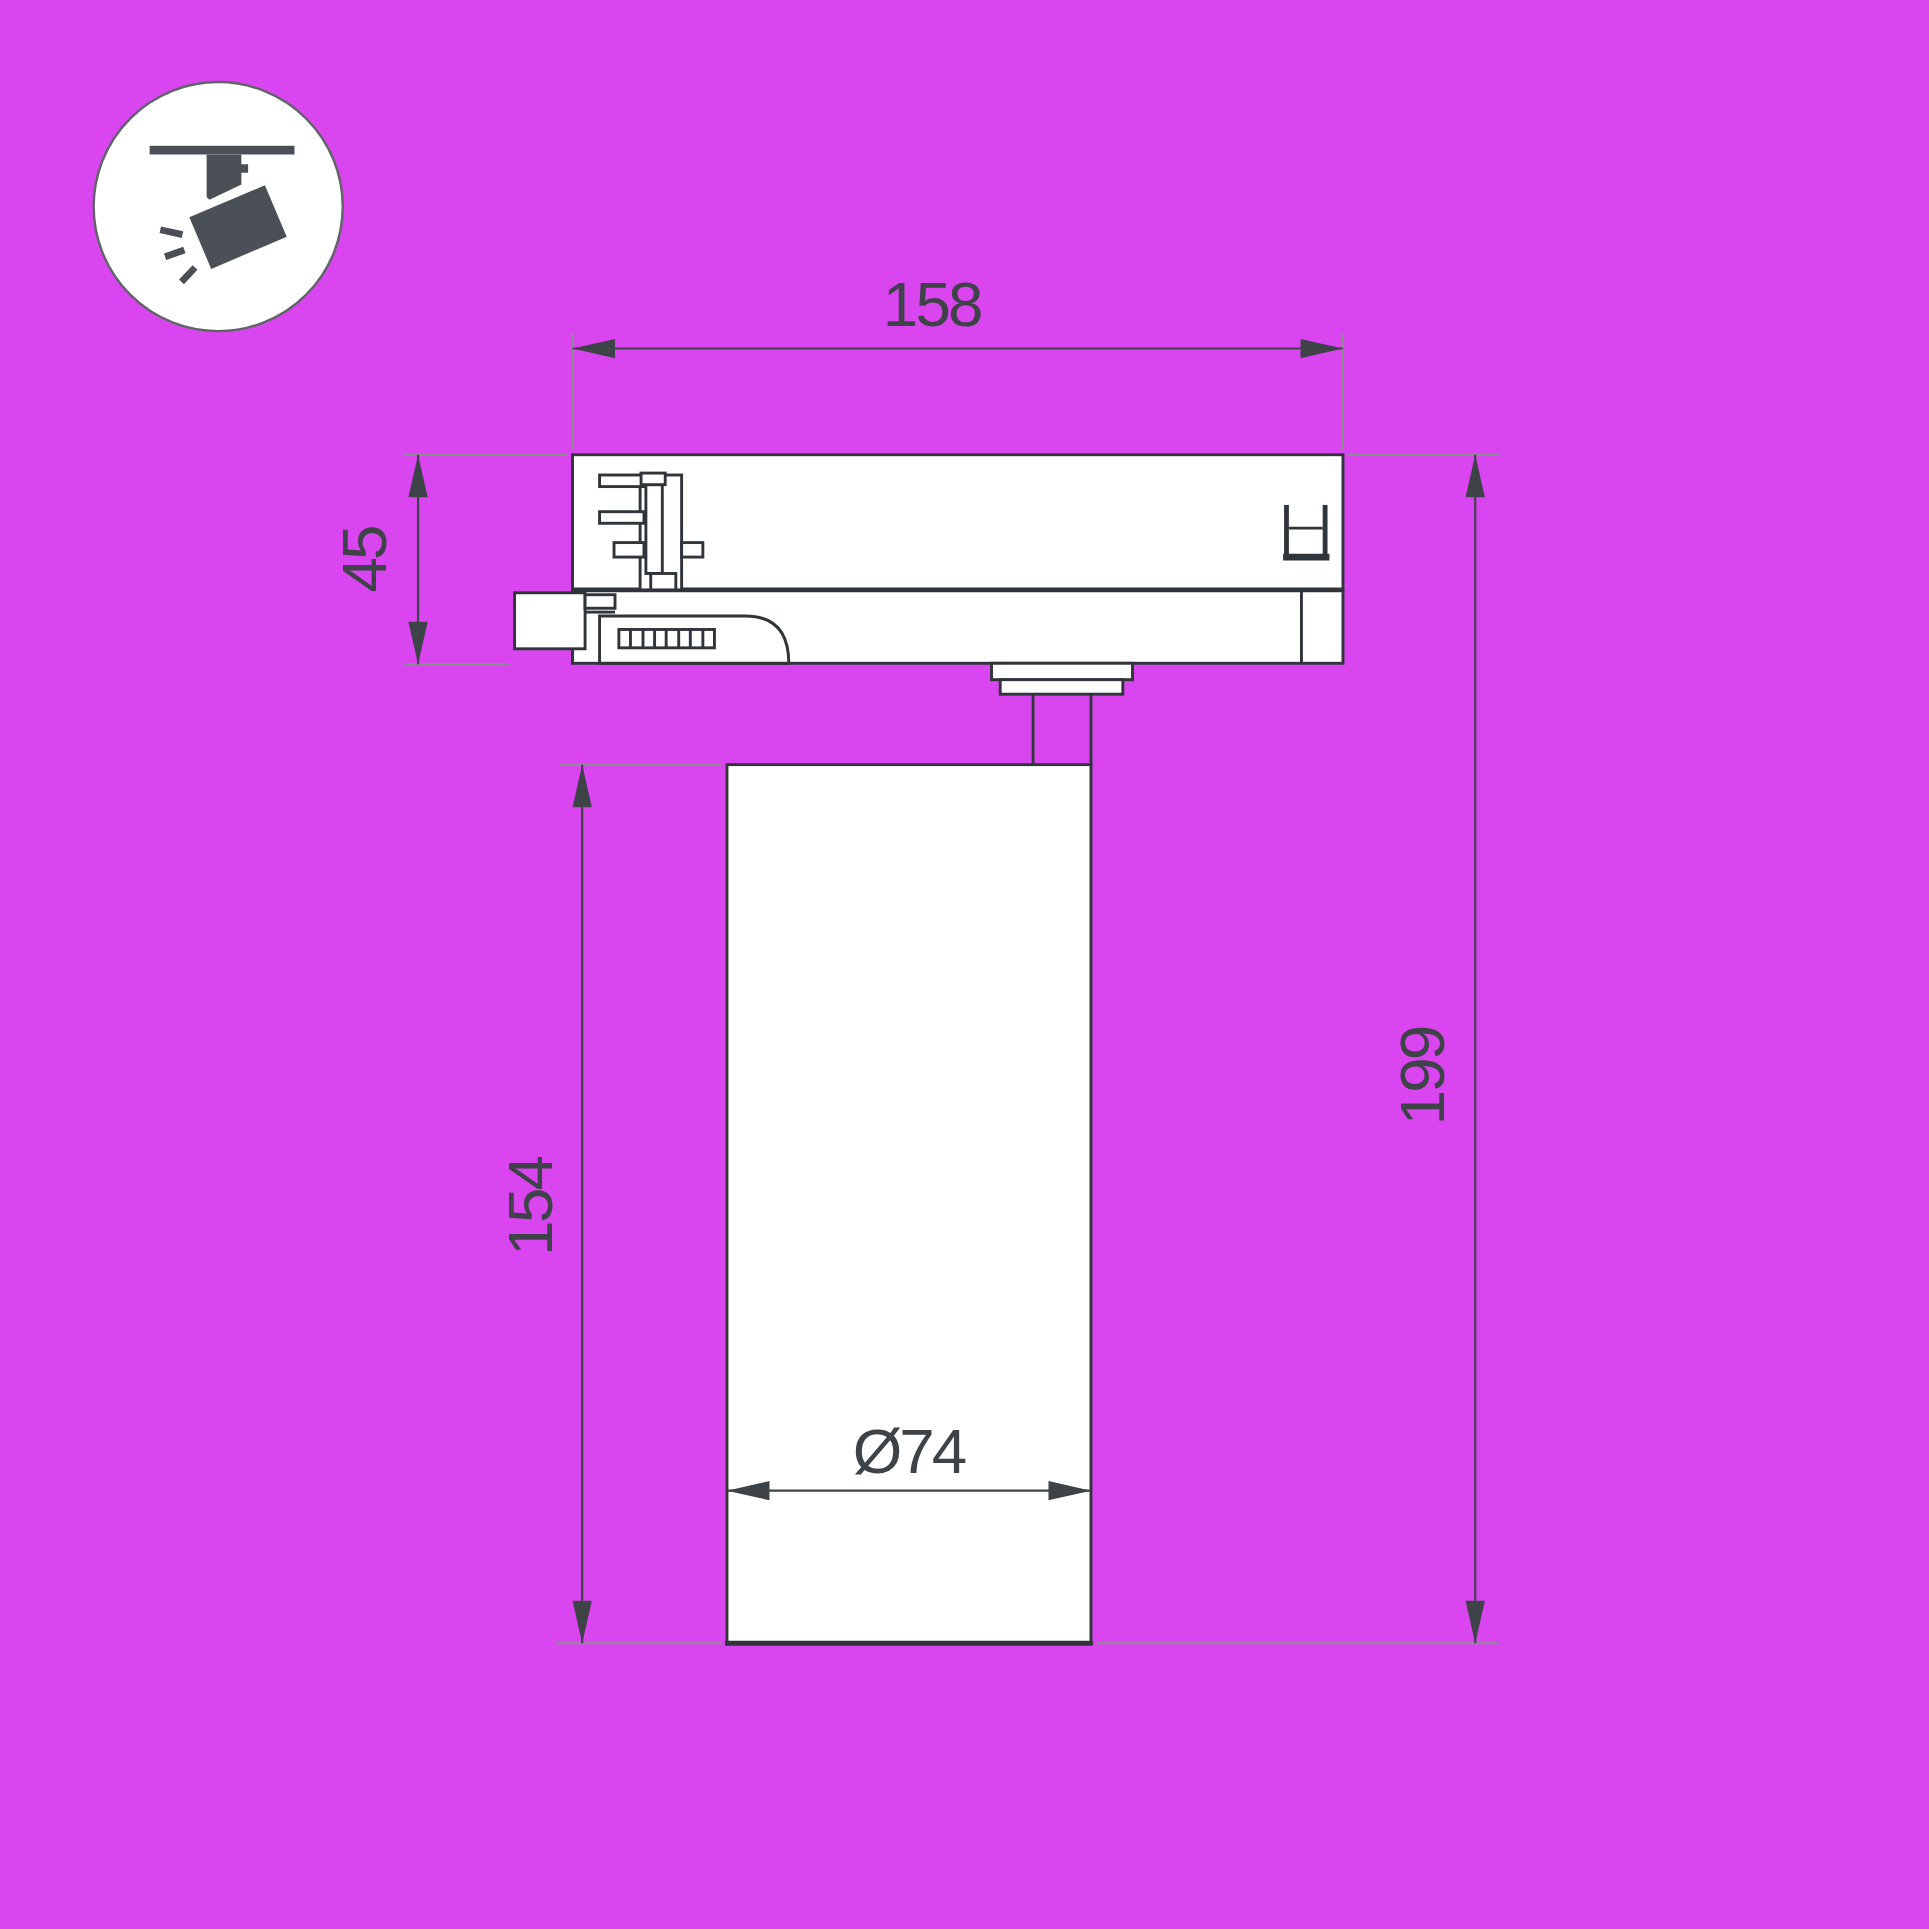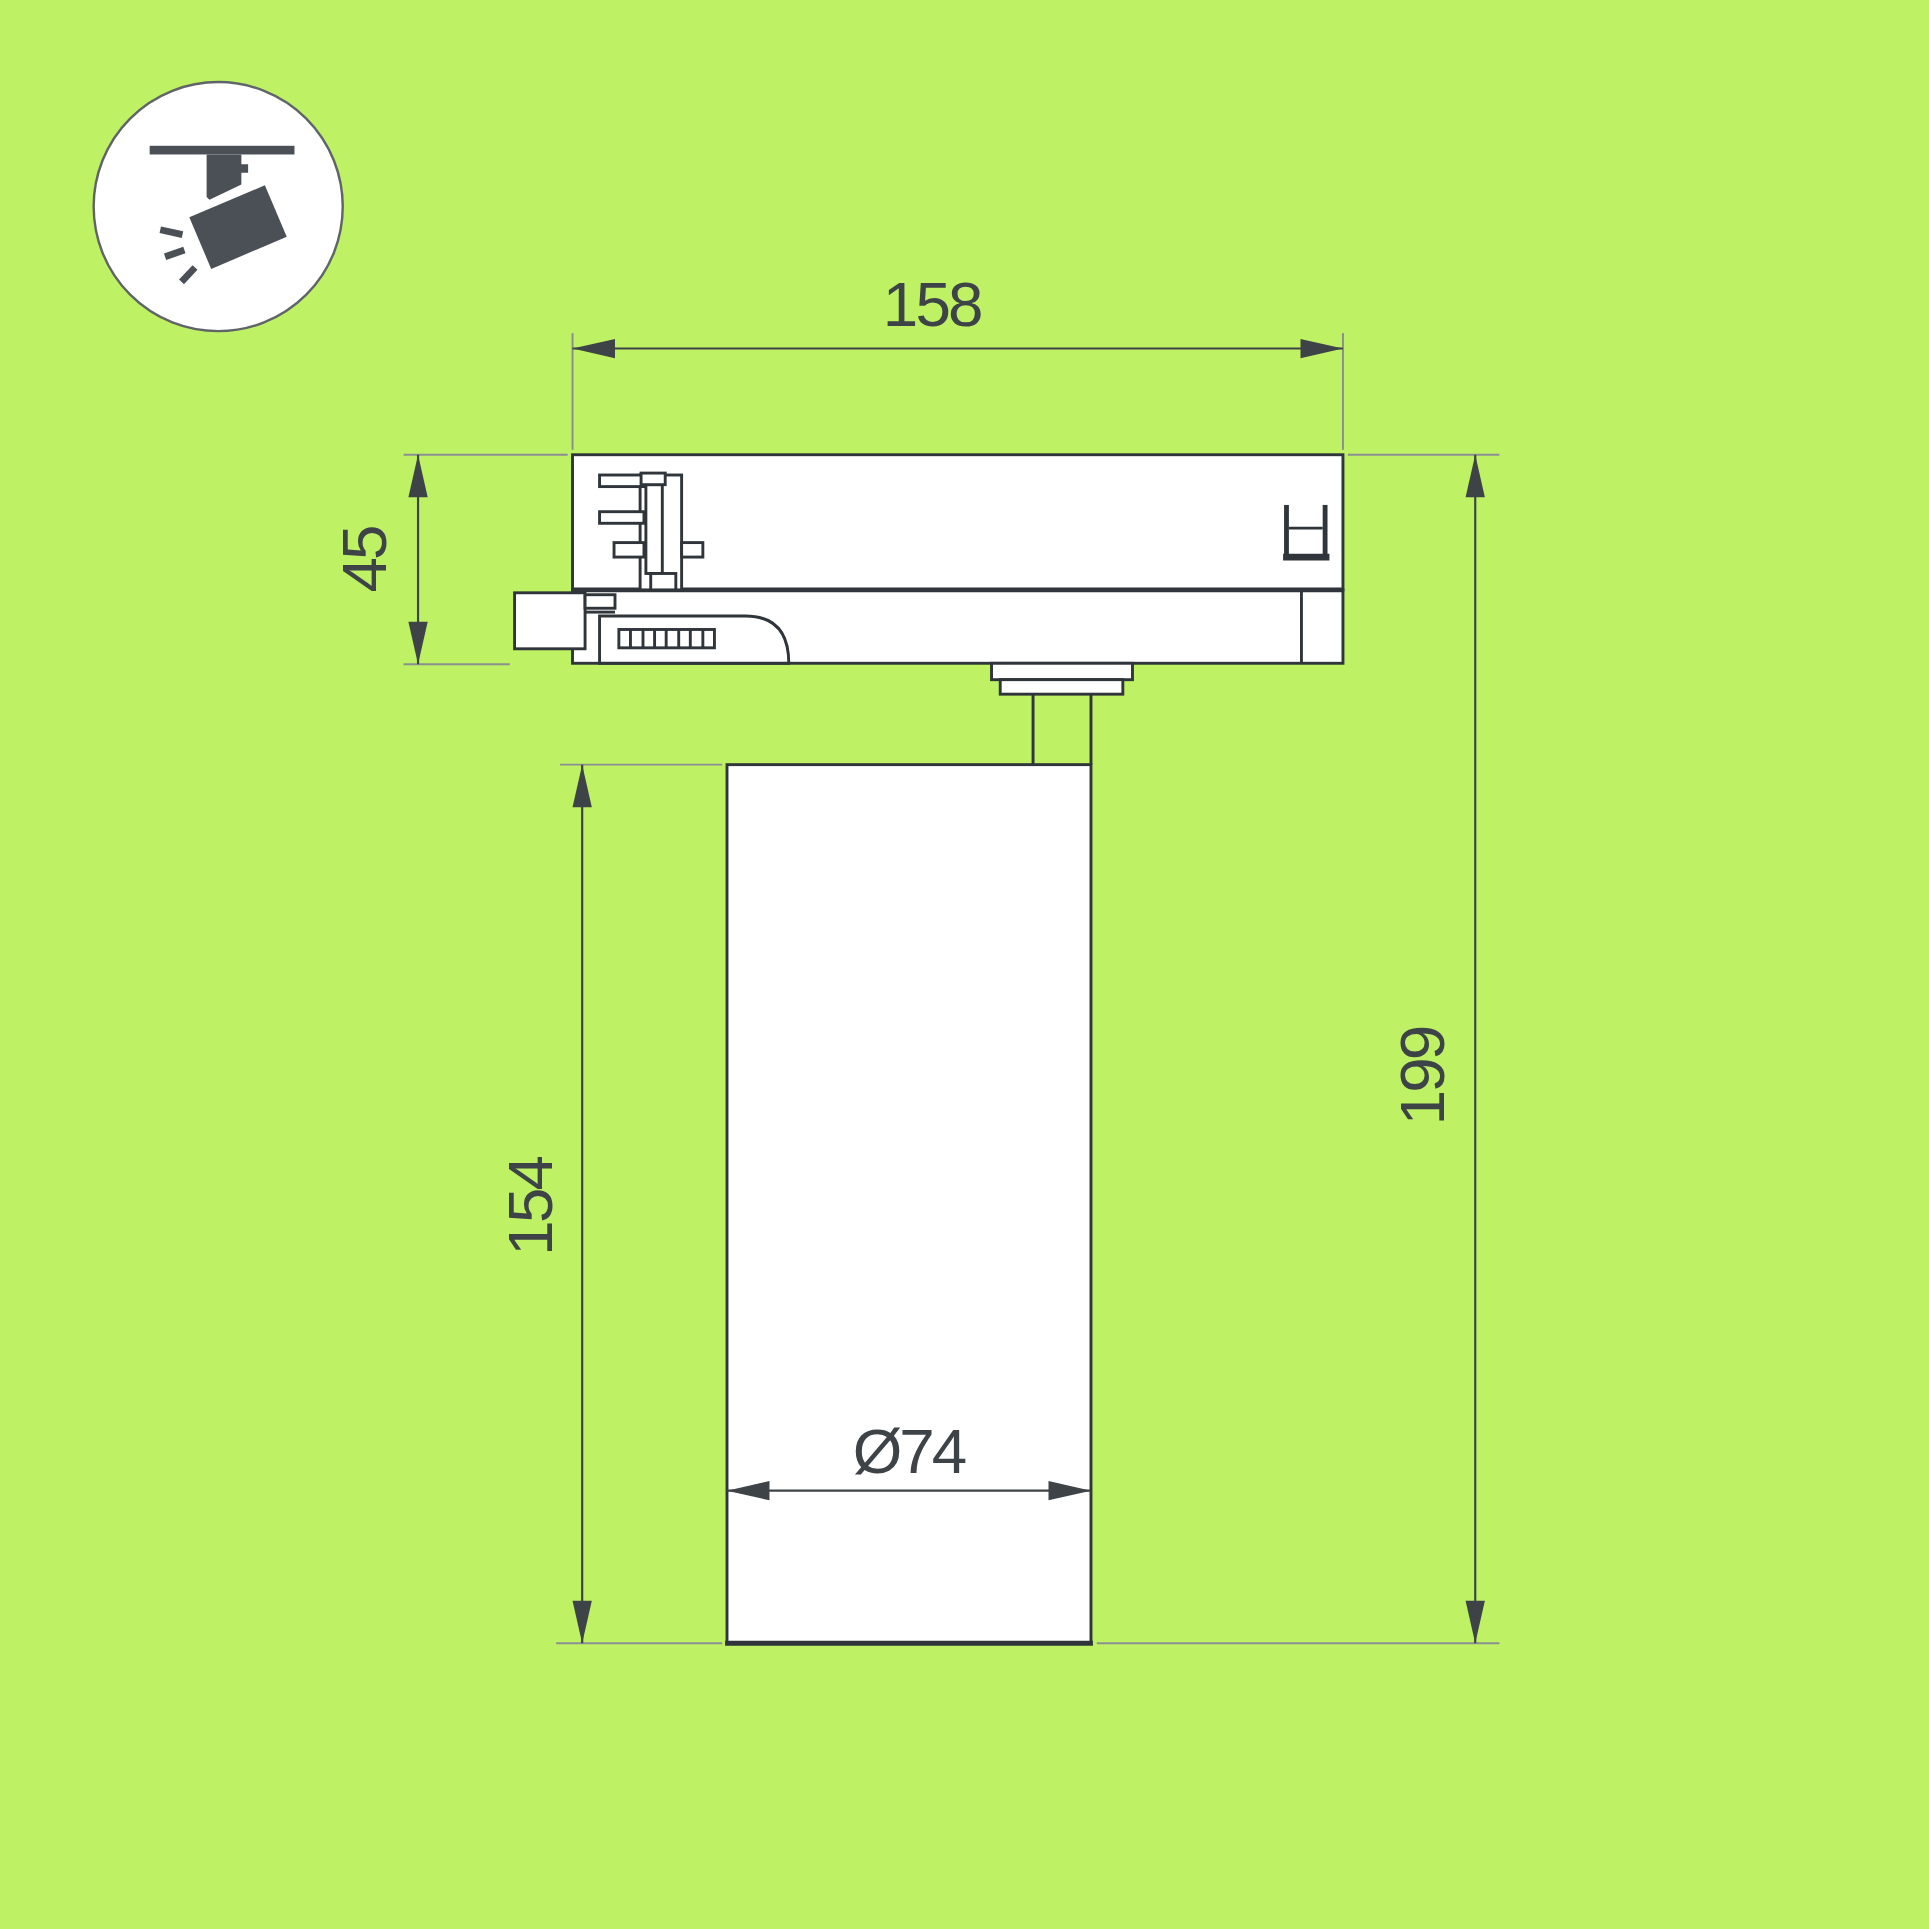--- a/index.html
+++ b/index.html
@@ -5,21 +5,21 @@
   html, body {
     margin: 0;
     padding: 0;
     background: #ffffff;
     font-family: "Liberation Sans", sans-serif;
   }
   .canvas {
     position: relative;
     width: 1929px;
     height: 1929px;
-    background: #bef264;
+    background: #d946ef;
     overflow: hidden;
   }
   svg { display: block; }
   .part {
     fill: #ffffff;
     stroke: #2f353a;
     stroke-width: 3;
     stroke-linejoin: miter;
   }
   .part-line {

